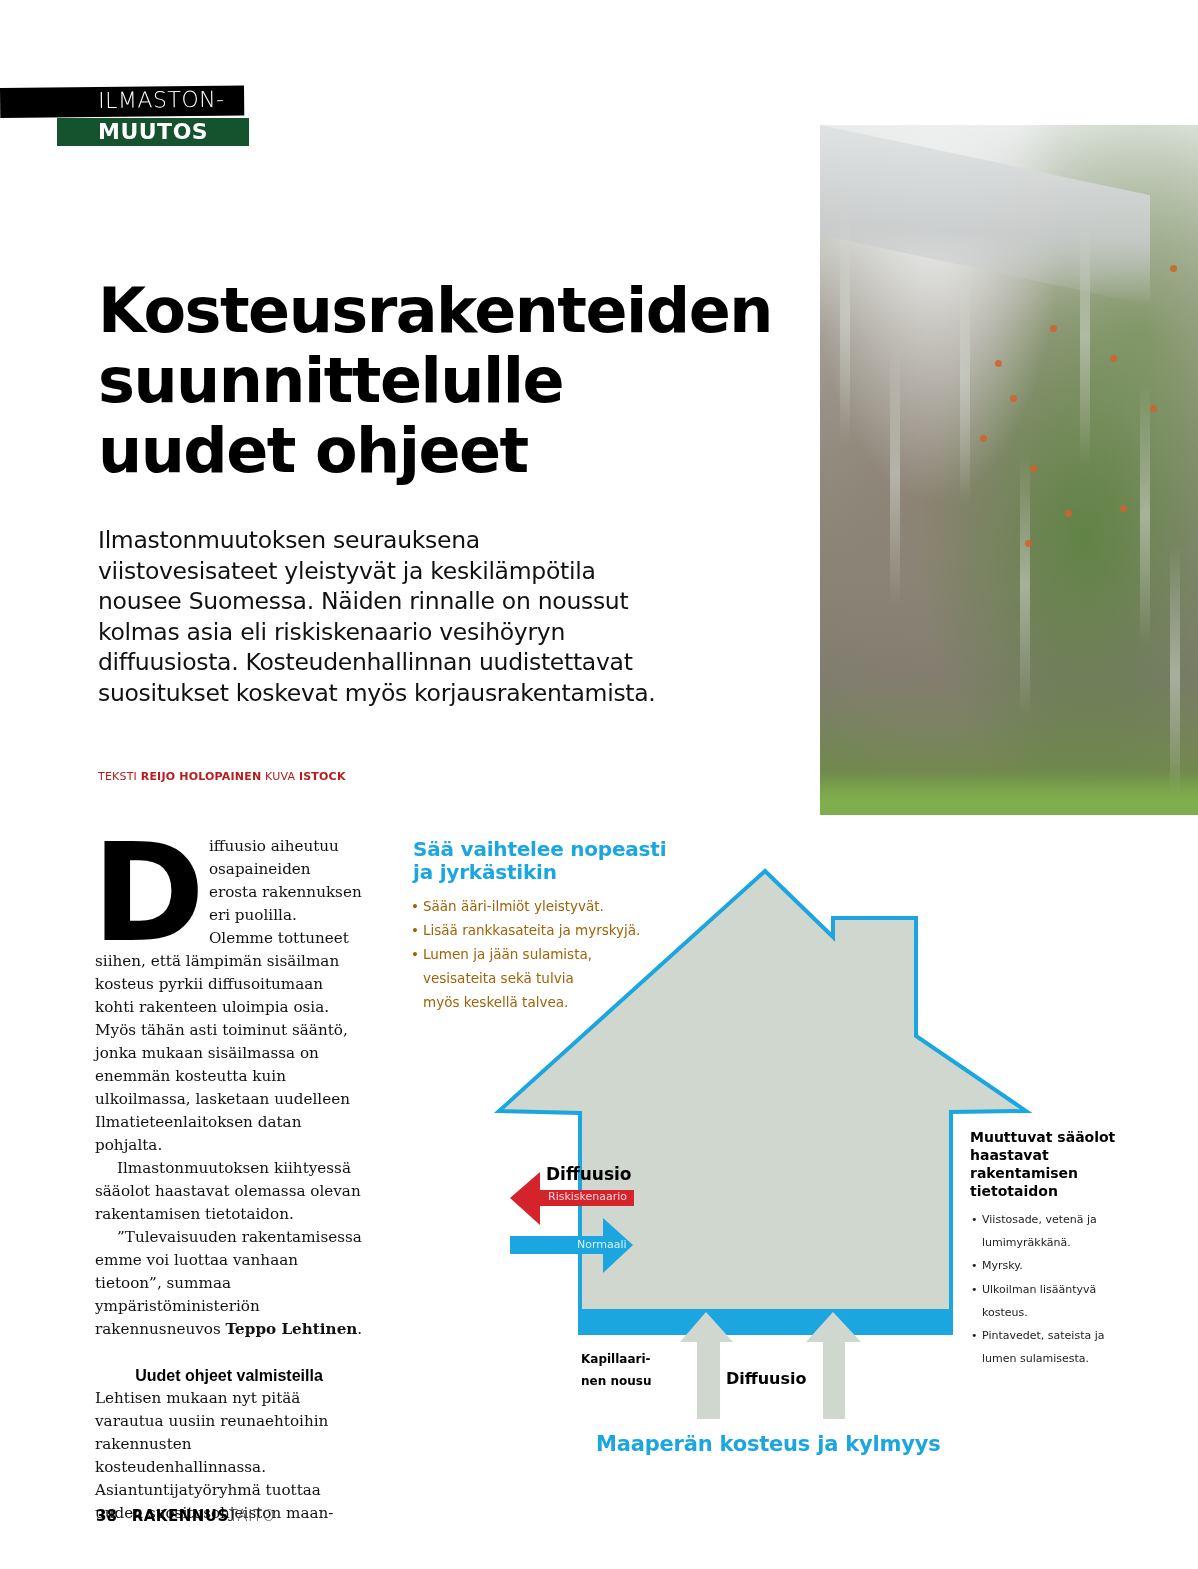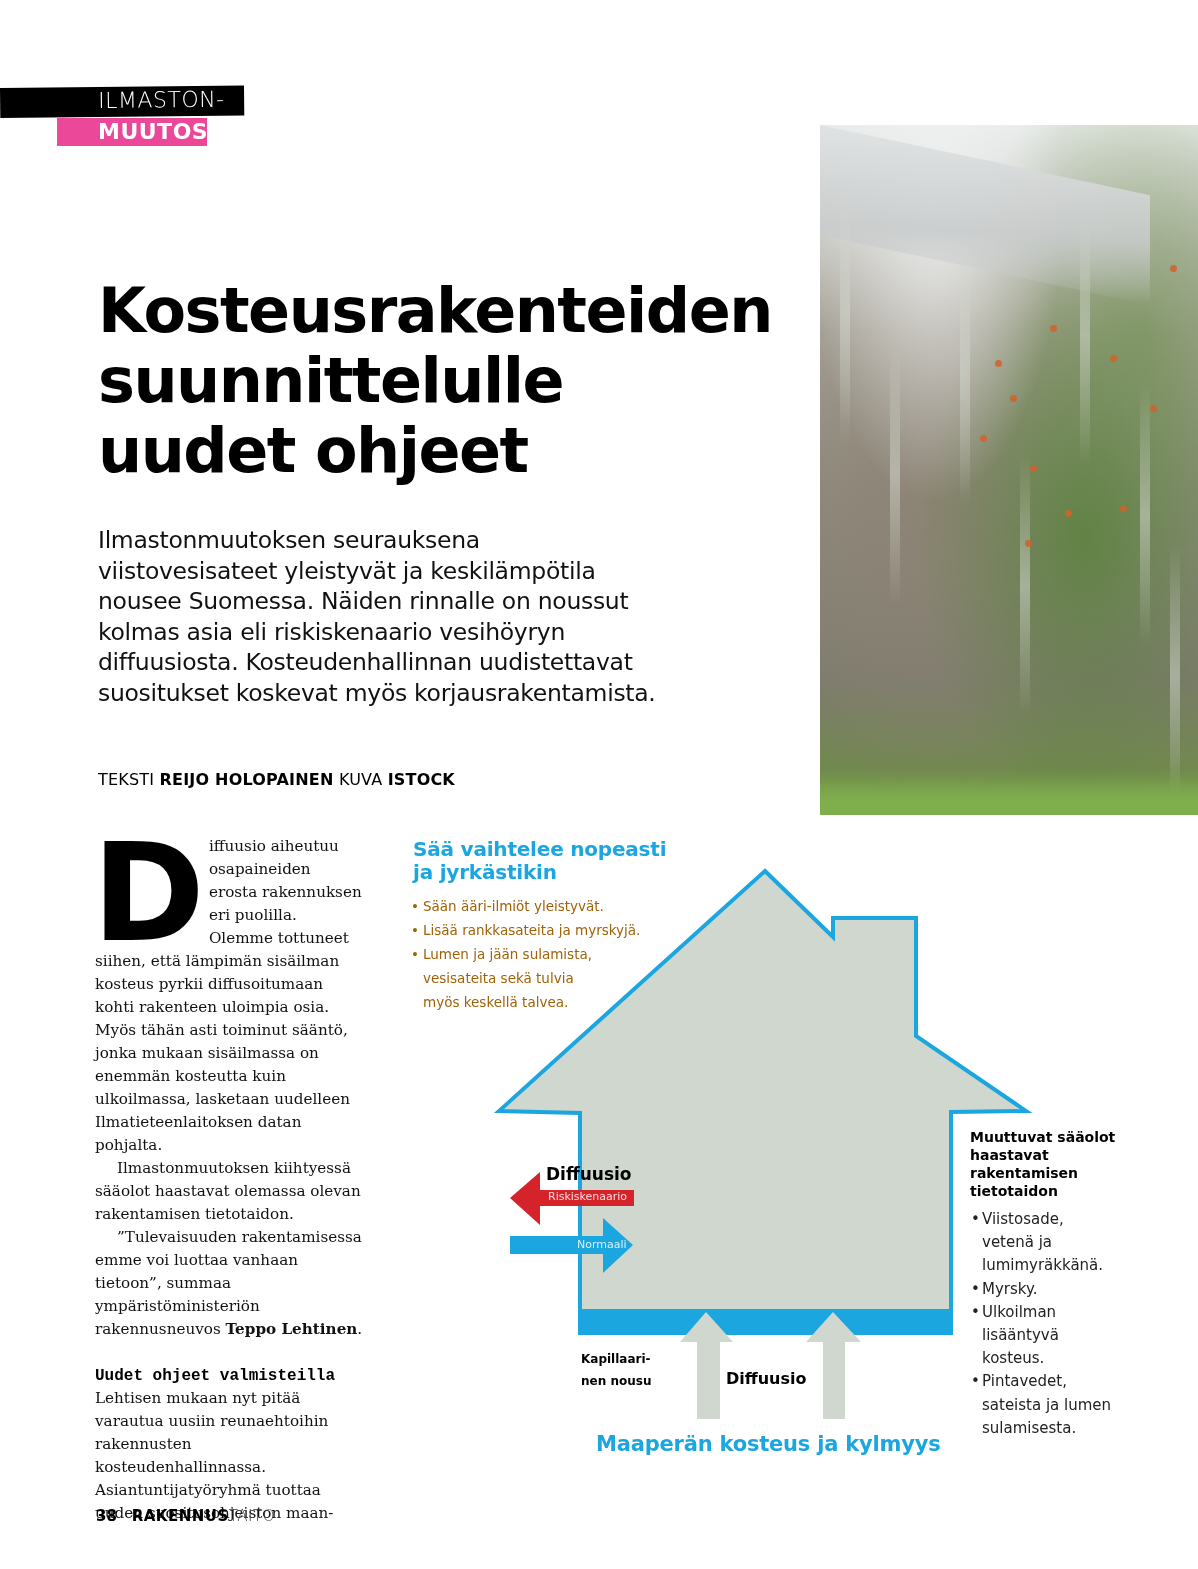--- a/index.html
+++ b/index.html
@@ -1,66 +1,66 @@
 <!DOCTYPE html>
 <html><head>
 <meta charset="utf-8">
 <style>
   html, body { margin: 0; padding: 0; background: #ffffff; }
   body { width: 1198px; height: 1569px; position: relative; overflow: hidden; font-family: "DejaVu Sans", sans-serif; color: #111; }
 
   .section-tag { position: absolute; left: 0; top: 88px; }
   .tag-top { position: absolute; left: 0; top: 0; width: 244px; height: 30px; background: #000; transform: rotate(-0.6deg); transform-origin: left top; }
   .tag-top span { position: absolute; left: 98px; top: 1px; color: #fff; font-family: "DejaVu Sans", sans-serif; font-weight: 200; font-size: 22px; letter-spacing: 0.5px; }
-  .tag-bottom { position: absolute; left: 57px; top: 30px; width: 150px; height: 28px; background: #ec4899; }
+  .tag-bottom { position: absolute; left: 57px; top: 30px; width: 192px; height: 28px; background: #14532d; }
   .tag-bottom span { position: absolute; left: 41px; top: 1px; color: #fff; font-weight: bold; font-size: 22px; letter-spacing: 0.5px; }
 
   .title { position: absolute; left: 98px; top: 276px; margin: 0; font-family: "DejaVu Sans", sans-serif; font-weight: bold; font-size: 62px; line-height: 70px; letter-spacing: -1.5px; color: #000; }
 
   .lead { position: absolute; left: 98px; top: 525px; width: 560px; margin: 0; font-family: "DejaVu Sans", sans-serif; font-size: 23.5px; line-height: 30.5px; color: #111; letter-spacing: -0.3px; }
 
-  .byline { position: absolute; left: 98px; top: 770px; font-size: 16px; color: #000000; letter-spacing: 0.2px; }
+  .byline { position: absolute; left: 98px; top: 770px; font-size: 11px; color: #b91c1c; letter-spacing: 0.2px; }
   .byline b { font-weight: bold; }
 
   .photo { position: absolute; left: 820px; top: 125px; width: 378px; height: 690px; overflow: hidden;
     background:
       radial-gradient(ellipse at 30% 10%, rgba(240,242,242,0.9) 0%, rgba(240,242,242,0) 35%),
       radial-gradient(ellipse at 70% 60%, rgba(90,130,60,0.85) 0%, rgba(90,130,60,0) 45%),
       radial-gradient(ellipse at 85% 30%, rgba(120,150,90,0.7) 0%, rgba(120,150,90,0) 40%),
       radial-gradient(ellipse at 30% 55%, rgba(140,130,115,0.9) 0%, rgba(140,130,115,0) 55%),
       linear-gradient(180deg, #e8ebea 0%, #cfd0cc 12%, #a9a59b 30%, #8f8b80 55%, #7d7b6d 80%, #6f8a4a 95%, #7ca84a 100%);
   }
   .photo .roof { position: absolute; left: 0; top: 0; width: 330px; height: 110px; background: linear-gradient(170deg, #dfe2e2 0%, #c9cccc 60%, rgba(200,200,200,0) 100%); transform: skewY(12deg); transform-origin: left top; opacity: 0.9; }
   .photo .berry { position: absolute; width: 7px; height: 7px; border-radius: 50%; background: #d2622a; opacity: 0.85; }
   .photo .streak { position: absolute; width: 10px; height: 260px; background: linear-gradient(180deg, rgba(210,215,205,0) 0%, rgba(210,215,205,0.55) 50%, rgba(210,215,205,0) 100%); border-radius: 5px; }
   .photo .grass { position: absolute; left: 0; bottom: 0; width: 100%; height: 45px; background: linear-gradient(180deg, rgba(110,160,70,0) 0%, #7fae4d 70%); }
 
   .body-col { position: absolute; left: 95px; top: 835px; width: 268px; font-family: "DejaVu Serif", serif; font-size: 15.2px; line-height: 23px; color: #111; }
   .dropcap { float: left; font-family: "DejaVu Sans", sans-serif; font-weight: bold; font-size: 136px; line-height: 104px; height: 108px; margin: 6px 8px 0 -3px; color: #000; letter-spacing: -4px; }
   .body-col p { margin: 0; }
   .body-col p.indent { text-indent: 22px; }
-  .subhead { font-family: Liberation Mono, monospace; font-weight: bold; font-size: 16px; margin-top: 24px !important; line-height: 22px; color: #000; }
+  .subhead { font-family: Liberation Sans, sans-serif; font-weight: bold; font-size: 16px; margin-top: 24px !important; line-height: 22px; color: #000; text-align: center; }
 
   .info-title { position: absolute; left: 413px; top: 838px; margin: 0; font-family: "DejaVu Sans", sans-serif; font-weight: bold; font-size: 20px; line-height: 23px; color: #1ba6e0; letter-spacing: -0.2px; }
   .info-list { position: absolute; left: 411px; top: 894px; margin: 0; padding: 0; list-style: none; font-size: 13.5px; line-height: 24px; color: #a16207; }
   .info-list li { position: relative; padding-left: 12px; }
   .info-list li::before { content: "•"; position: absolute; left: 0; top: 0; }
 
   .house { position: absolute; left: 0; top: 0; width: 1198px; height: 1569px; pointer-events: none; }
 
   .diff-label { position: absolute; left: 546px; top: 1164px; font-weight: bold; font-size: 17px; color: #000; }
   .risk-label { position: absolute; left: 548px; top: 1190px; font-size: 11px; color: #ffd9d9; }
   .norm-label { position: absolute; left: 548px; top: 1238px; font-size: 11px; color: #d8f1fb; margin-left: 29px; }
 
   .kap-label { position: absolute; left: 581px; top: 1348px; font-weight: bold; font-size: 12px; line-height: 22px; color: #000; }
   .diff2-label { position: absolute; left: 726px; top: 1369px; font-weight: bold; font-size: 16px; color: #000; }
   .ground-label { position: absolute; left: 596px; top: 1432px; font-weight: bold; font-size: 21px; color: #1ba6e0; letter-spacing: -0.2px; }
 
   .side-title { position: absolute; left: 970px; top: 1128px; width: 160px; margin: 0; font-weight: bold; font-size: 14px; line-height: 18px; color: #000; }
-  .side-list { position: absolute; left: 971px; top: 1208px; margin: 0; padding: 0; list-style: none; font-size: 15px; line-height: 23.2px; color: #222; }
+  .side-list { position: absolute; left: 971px; top: 1208px; margin: 0; padding: 0; list-style: none; font-size: 11px; line-height: 23.2px; color: #222; }
   .side-list li { position: relative; padding-left: 11px; }
   .side-list li::before { content: "•"; position: absolute; left: 0; top: 0; }
 
   .footer { position: absolute; left: 96px; top: 1507px; font-size: 15px; color: #000; }
   .footer .pg { font-weight: bold; margin-right: 10px; }
   .footer .brand-a { font-weight: bold; letter-spacing: 0.5px; }
   .footer .brand-b { font-weight: 200; letter-spacing: 0.5px; color: #333; text-align: center; }
 </style>
 </head>
 <body>

